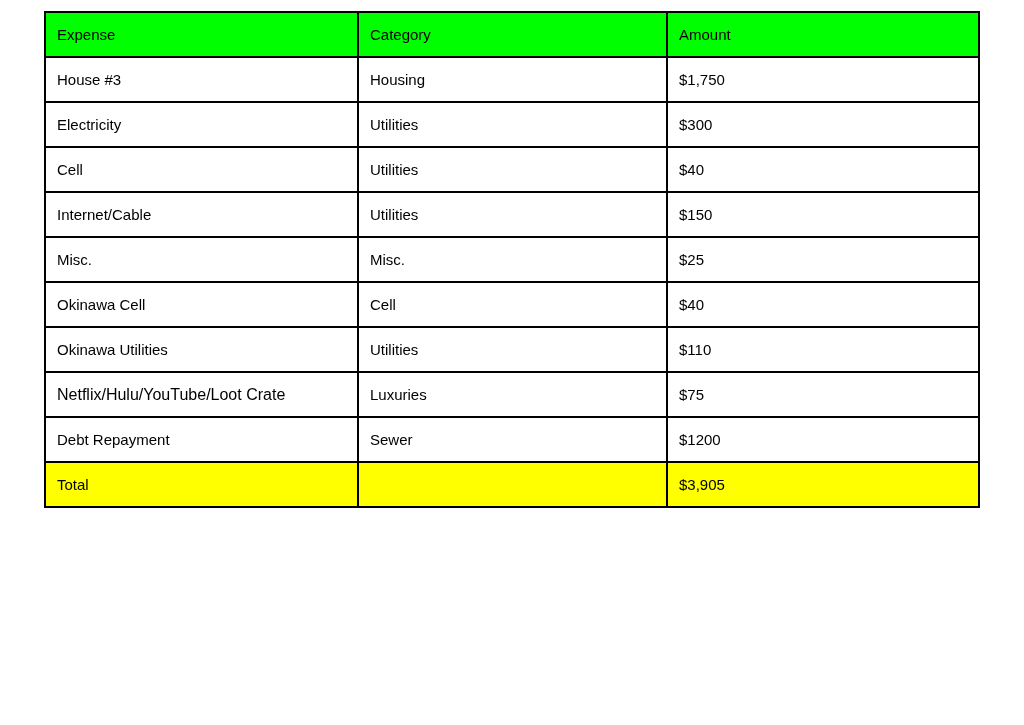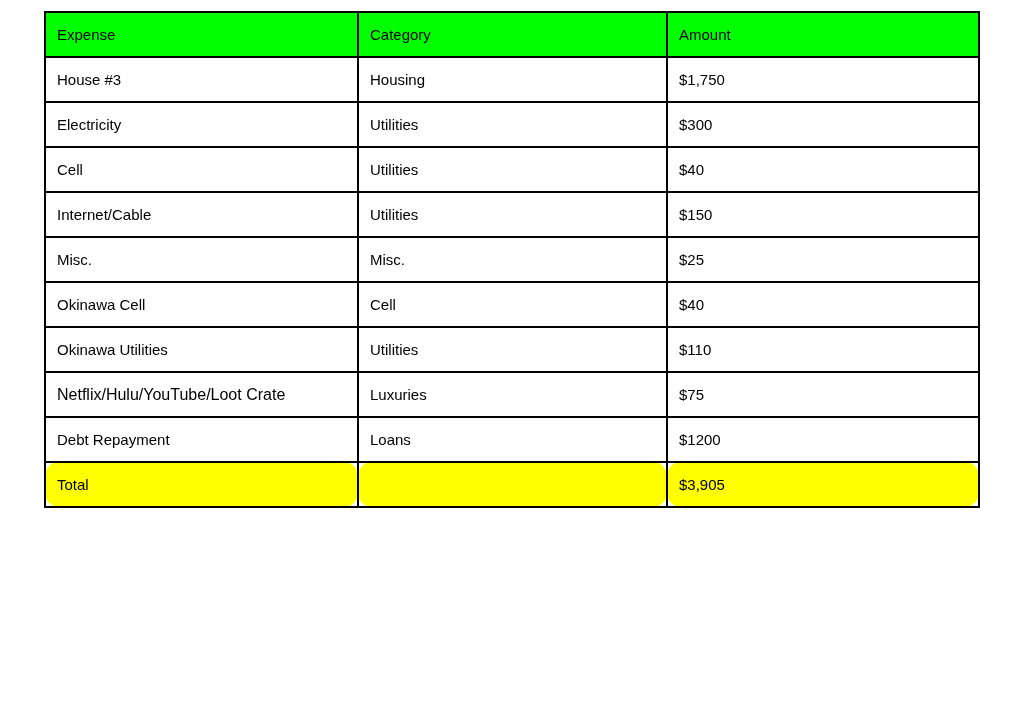--- a/index.html
+++ b/index.html
@@ -45,21 +45,20 @@
     color: var(--text-color);
     background: var(--row-bg);
     overflow: hidden;
     white-space: nowrap;
   }
   tr.header-row th {
     background: var(--header-bg);
   }
   tr.total-row td {
     background: var(--total-bg);
-    border-radius: 14px;
   }
   tr.small-expense td.col-expense {
     font-size: 16px;
   }
   col.c-expense  { width: 313px; }
   col.c-category { width: 309px; }
   col.c-amount   { width: 312px; }
 </style>
 </head>
 <body>
@@ -113,21 +112,21 @@
         <td class="col-category">Utilities</td>
         <td class="col-amount">$110</td>
       </tr>
       <tr class="small-expense">
         <td class="col-expense">Netflix/Hulu/YouTube/Loot Crate</td>
         <td class="col-category">Luxuries</td>
         <td class="col-amount">$75</td>
       </tr>
       <tr>
         <td class="col-expense">Debt Repayment</td>
-        <td class="col-category">Loans</td>
+        <td class="col-category">Sewer</td>
         <td class="col-amount">$1200</td>
       </tr>
 
       <tr class="total-row">
         <td class="col-expense">Total</td>
         <td class="col-category"></td>
         <td class="col-amount">$3,905</td>
       </tr>
     </tbody>
   </table>

